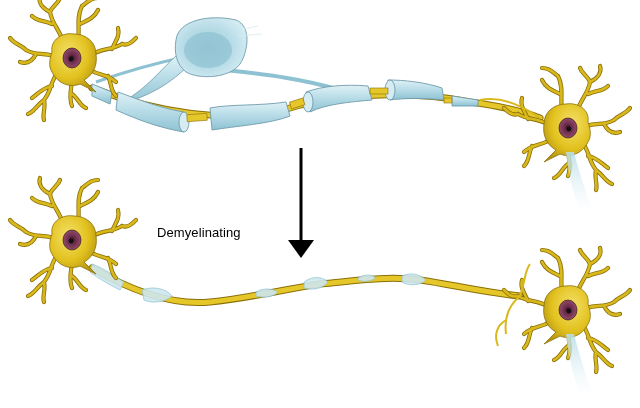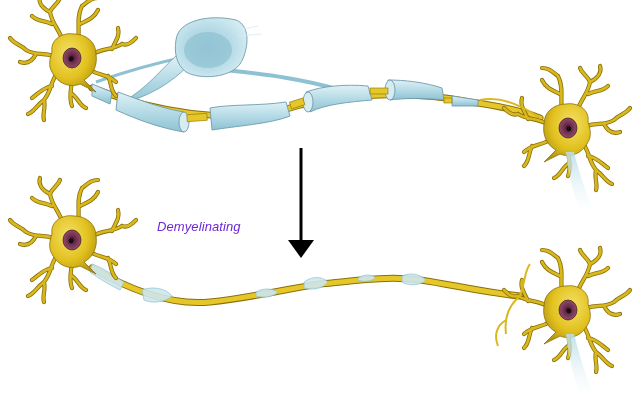--- a/index.html
+++ b/index.html
@@ -1,18 +1,18 @@
 <!DOCTYPE html>
 <html><head>
   <meta charset="utf-8">
   <style>
     html, body { margin: 0; padding: 0; background: #ffffff; }
     body { width: 640px; height: 408px; overflow: hidden; position: relative; font-family: "Liberation Sans", "DejaVu Sans", sans-serif; }
     #stage { position: absolute; left: 0; top: 0; width: 640px; height: 408px; }
-    .label { position: absolute; left: 157px; top: 219px; font-size: 13px; color: #6d28d9; letter-spacing: 0.1px; white-space: nowrap; font-style: italic; }
+    .label { position: absolute; left: 157px; top: 225px; font-size: 13px; color: #000000; letter-spacing: 0.1px; white-space: nowrap; }
     .dend { fill: none; stroke: #d9b81c; stroke-linecap: round; stroke-linejoin: round; }
     .dend-edge { fill: none; stroke: #8a6f08; stroke-linecap: round; stroke-linejoin: round; }
   </style>
 </head>
 <body>
 
 <div id="stage">
 <svg width="640" height="408" viewBox="0 0 640 408" xmlns="http://www.w3.org/2000/svg">
   <defs>
     <radialGradient id="somaGrad" cx="0.4" cy="0.35" r="0.7">

